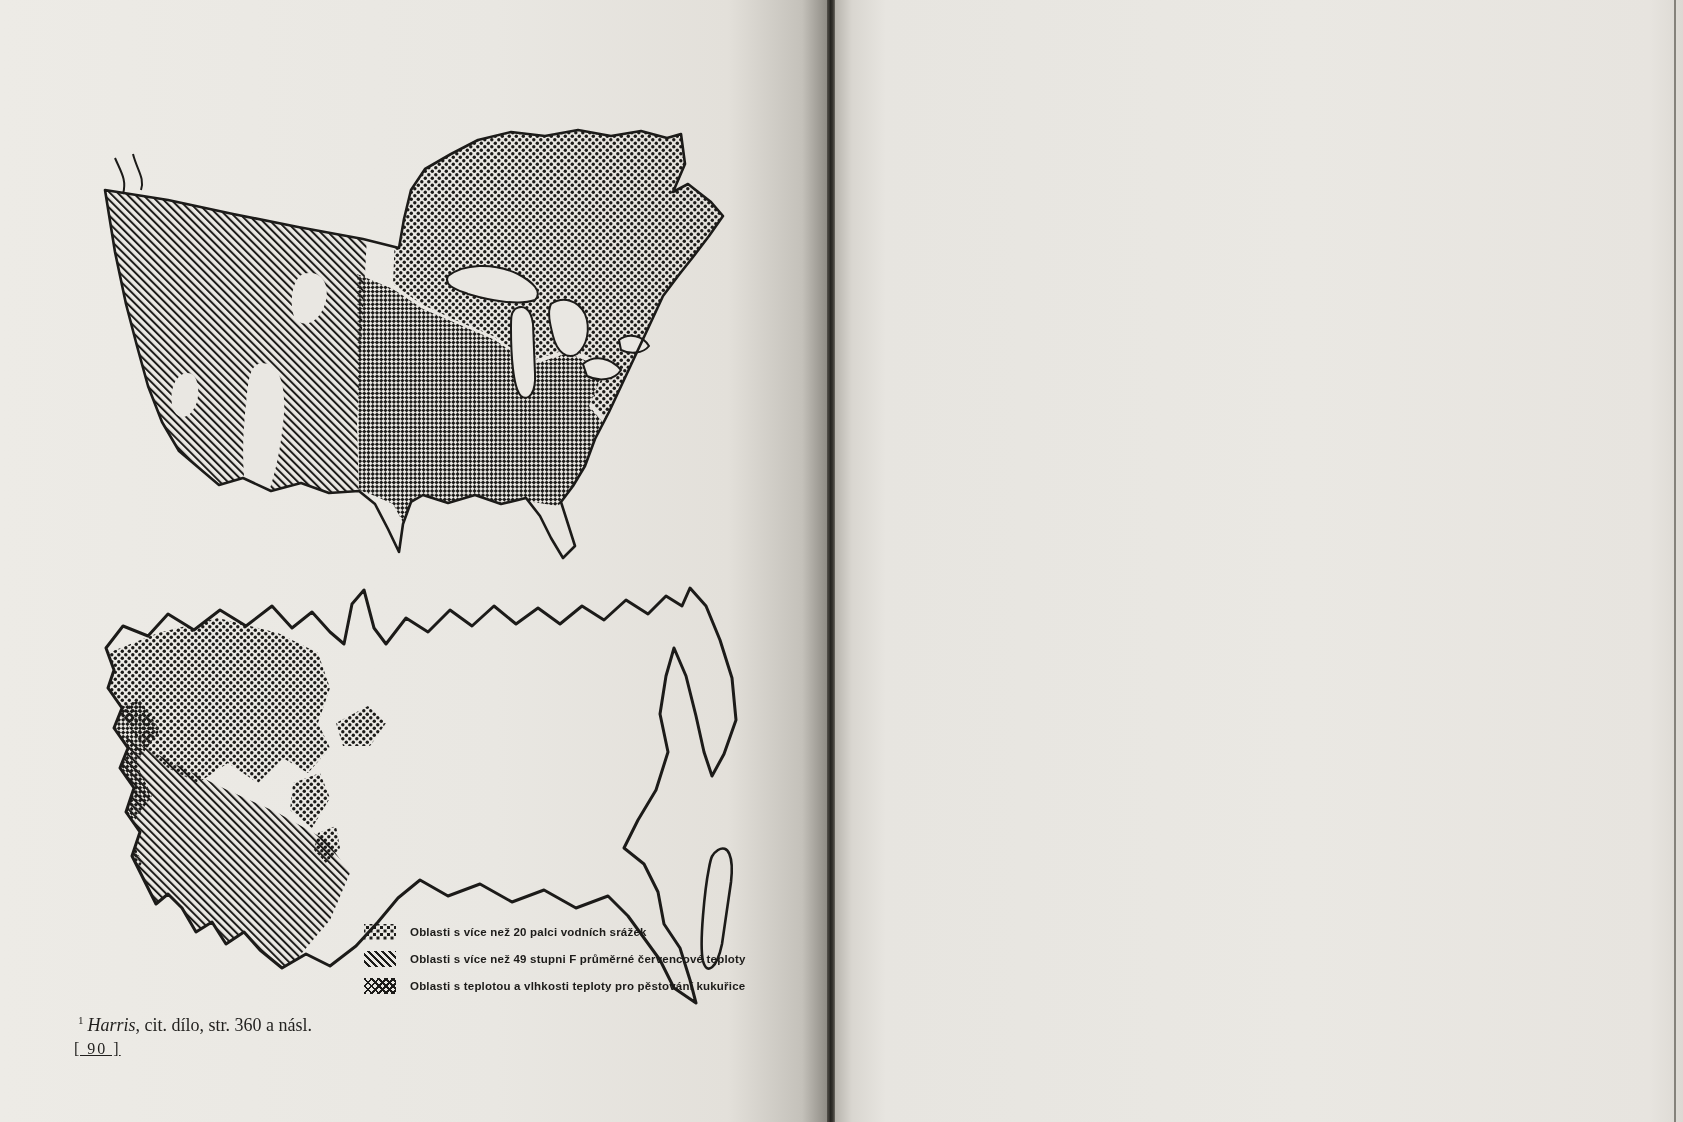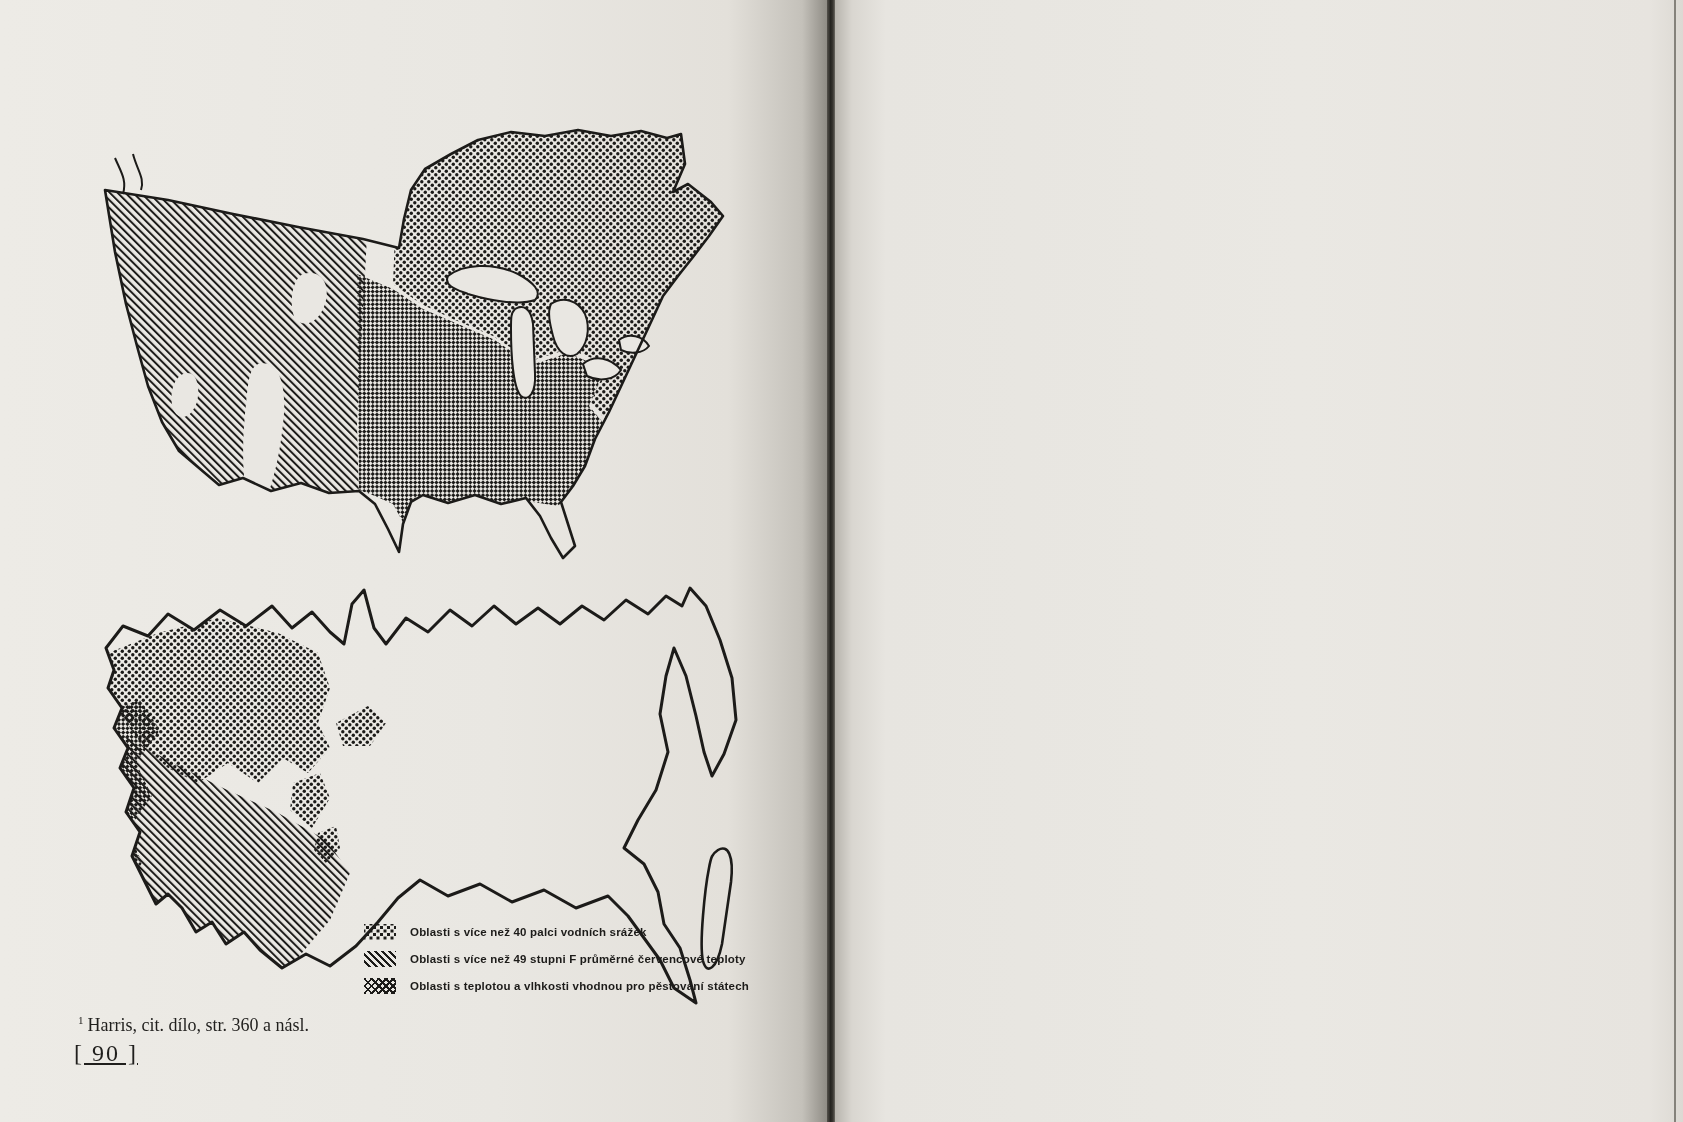--- a/index.html
+++ b/index.html
@@ -50,23 +50,23 @@
   .sw-check{
     background-image:
       repeating-linear-gradient(45deg,#1c1b19 0 2px,transparent 2px 5px),
       repeating-linear-gradient(135deg,#1c1b19 0 2px,transparent 2px 5px);
   }
   .legend-label{font-size:11.5px;font-weight:bold;color:#1c1b19;letter-spacing:0.2px;}
   .footnote{
     position:absolute;left:78px;top:1014px;font-size:18px;
   }
   .footnote sup{font-size:11px;margin-right:4px;}
-  .footnote .fn-author{}
+  .footnote .fn-author{font-style:italic;}
   .pagenum-left{
-    position:absolute;left:74px;top:1040px;font-size:24px;letter-spacing:2px;text-decoration:underline;
+    position:absolute;left:74px;top:1040px;font-size:16px;letter-spacing:2px;text-decoration:underline;
   }
 </style>
 </head>
 <body>
 
 <div class="left-page">
 
 
   <svg class="map-svg" style="left:63px;top:124px;" width="690" height="452" viewBox="0 0 690 452">
     <defs>
@@ -140,29 +140,29 @@
     </g>
 
     <path d="M 38,100 L 55,78 80,88 100,66 126,82 152,62 178,78 204,58 224,80 244,64 262,84 276,96 284,56 296,42 306,80 318,96 338,70 360,84 382,62 404,78 426,58 448,76 470,60 492,76 514,58 536,72 558,52 580,66 598,48 614,58 622,40 638,58 652,92 664,130 668,172 656,206 644,228 636,204 628,168 618,128 606,100 598,128 592,166 600,204 588,242 570,272 556,300 576,316 590,344 596,376 612,400 622,432 628,455 606,440 592,412 576,390 560,368 540,348 508,360 476,342 444,354 412,336 380,348 352,332 330,350 310,374 288,398 262,418 238,406 214,420 192,402 176,384 158,396 144,374 128,384 114,360 100,346 88,356 76,332 64,308 72,284 58,264 66,240 52,220 60,200 46,180 54,160 40,140 46,122 Z" fill="none" stroke="#1c1b19" stroke-width="3" stroke-linejoin="round"></path>
 
     <path d="M 650,302 C 660,296 666,308 663,334 L 654,396 C 649,420 639,428 635,413 C 631,396 637,340 641,320 C 643,309 644,306 650,302 Z" fill="none" stroke="#1c1b19" stroke-width="2.6"></path>
   </svg>
 
   <div class="legend">
     <div class="legend-row">
       <div class="sw sw-dots"></div>
-      <div class="legend-label">Oblasti s více než 40 palci vodních srážek</div>
+      <div class="legend-label">Oblasti s více než 20 palci vodních srážek</div>
     </div>
     <div class="legend-row">
       <div class="sw sw-diag"></div>
       <div class="legend-label">Oblasti s více než 49 stupni F průměrné červencové teploty</div>
     </div>
     <div class="legend-row">
       <div class="sw sw-check"></div>
-      <div class="legend-label">Oblasti s teplotou a vlhkosti vhodnou pro pěstování státech</div>
+      <div class="legend-label">Oblasti s teplotou a vlhkosti teploty pro pěstování kukuřice</div>
     </div>
   </div>
 
   <div class="footnote">
     <sup>1</sup><span class="fn-author">Harris</span><span>, cit. dílo, str. 360 a násl.</span>
   </div>
 
   <div class="pagenum-left">[ 90 ]</div>
 </div>
 

